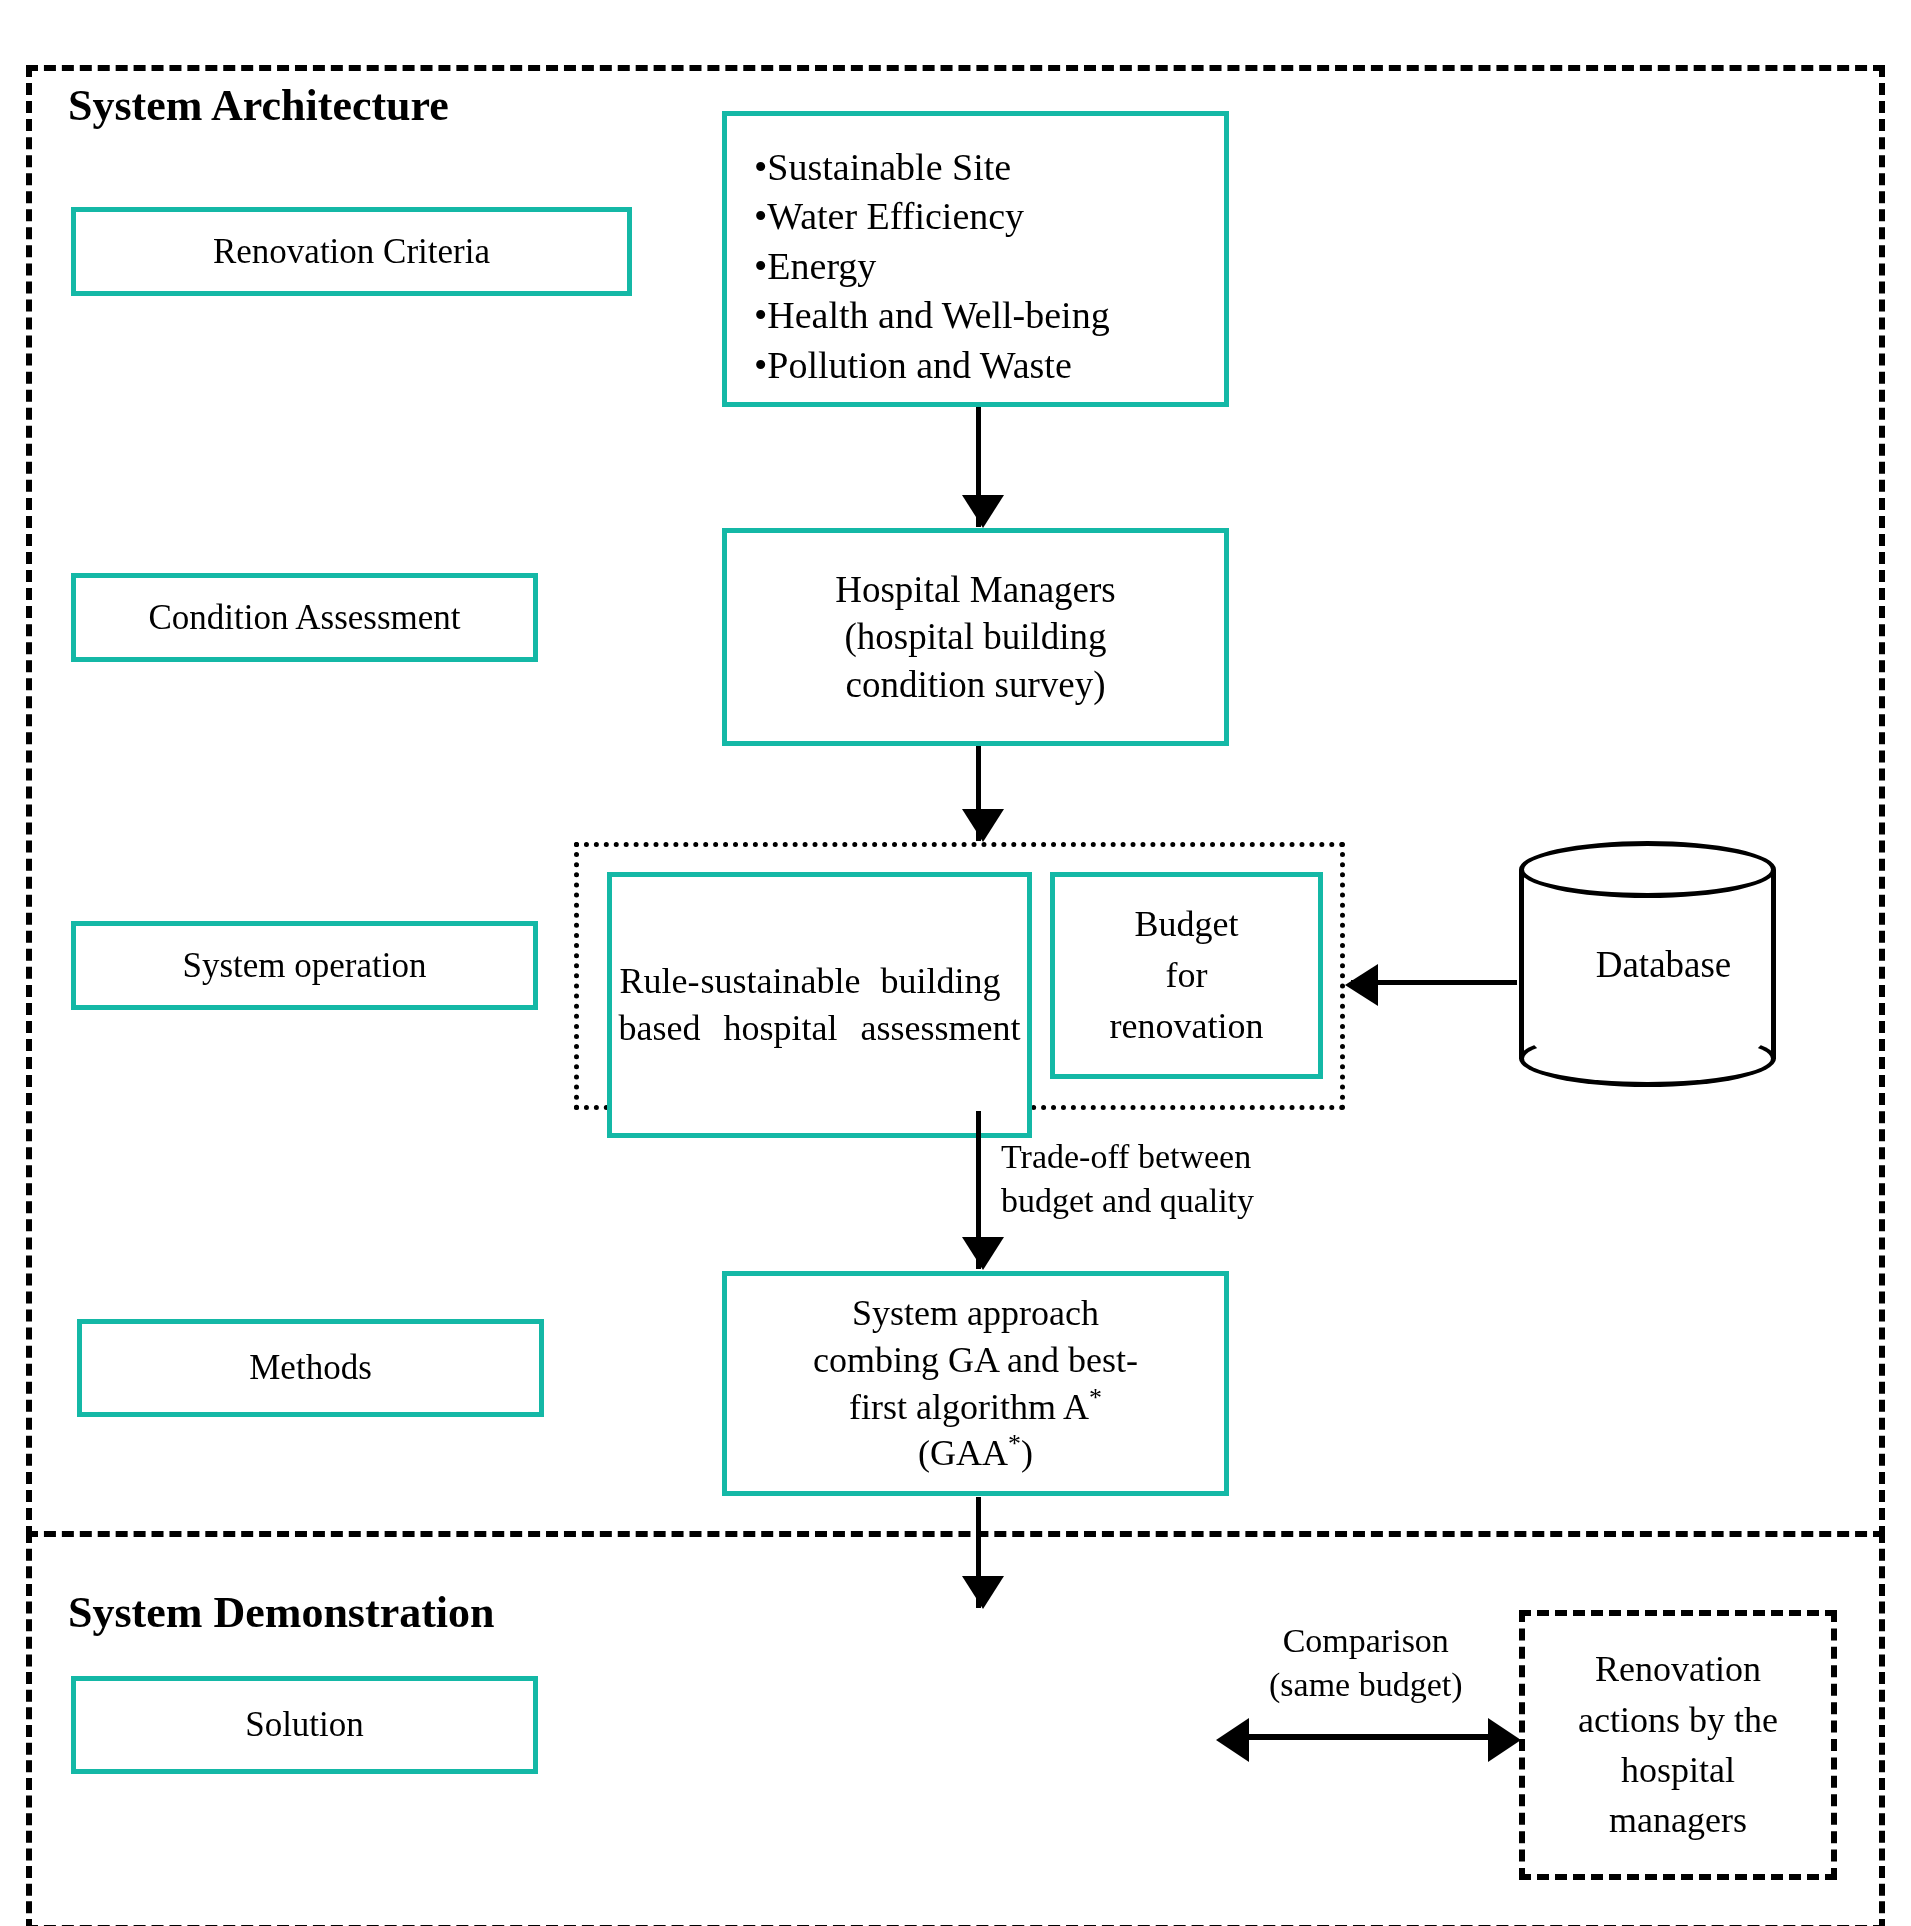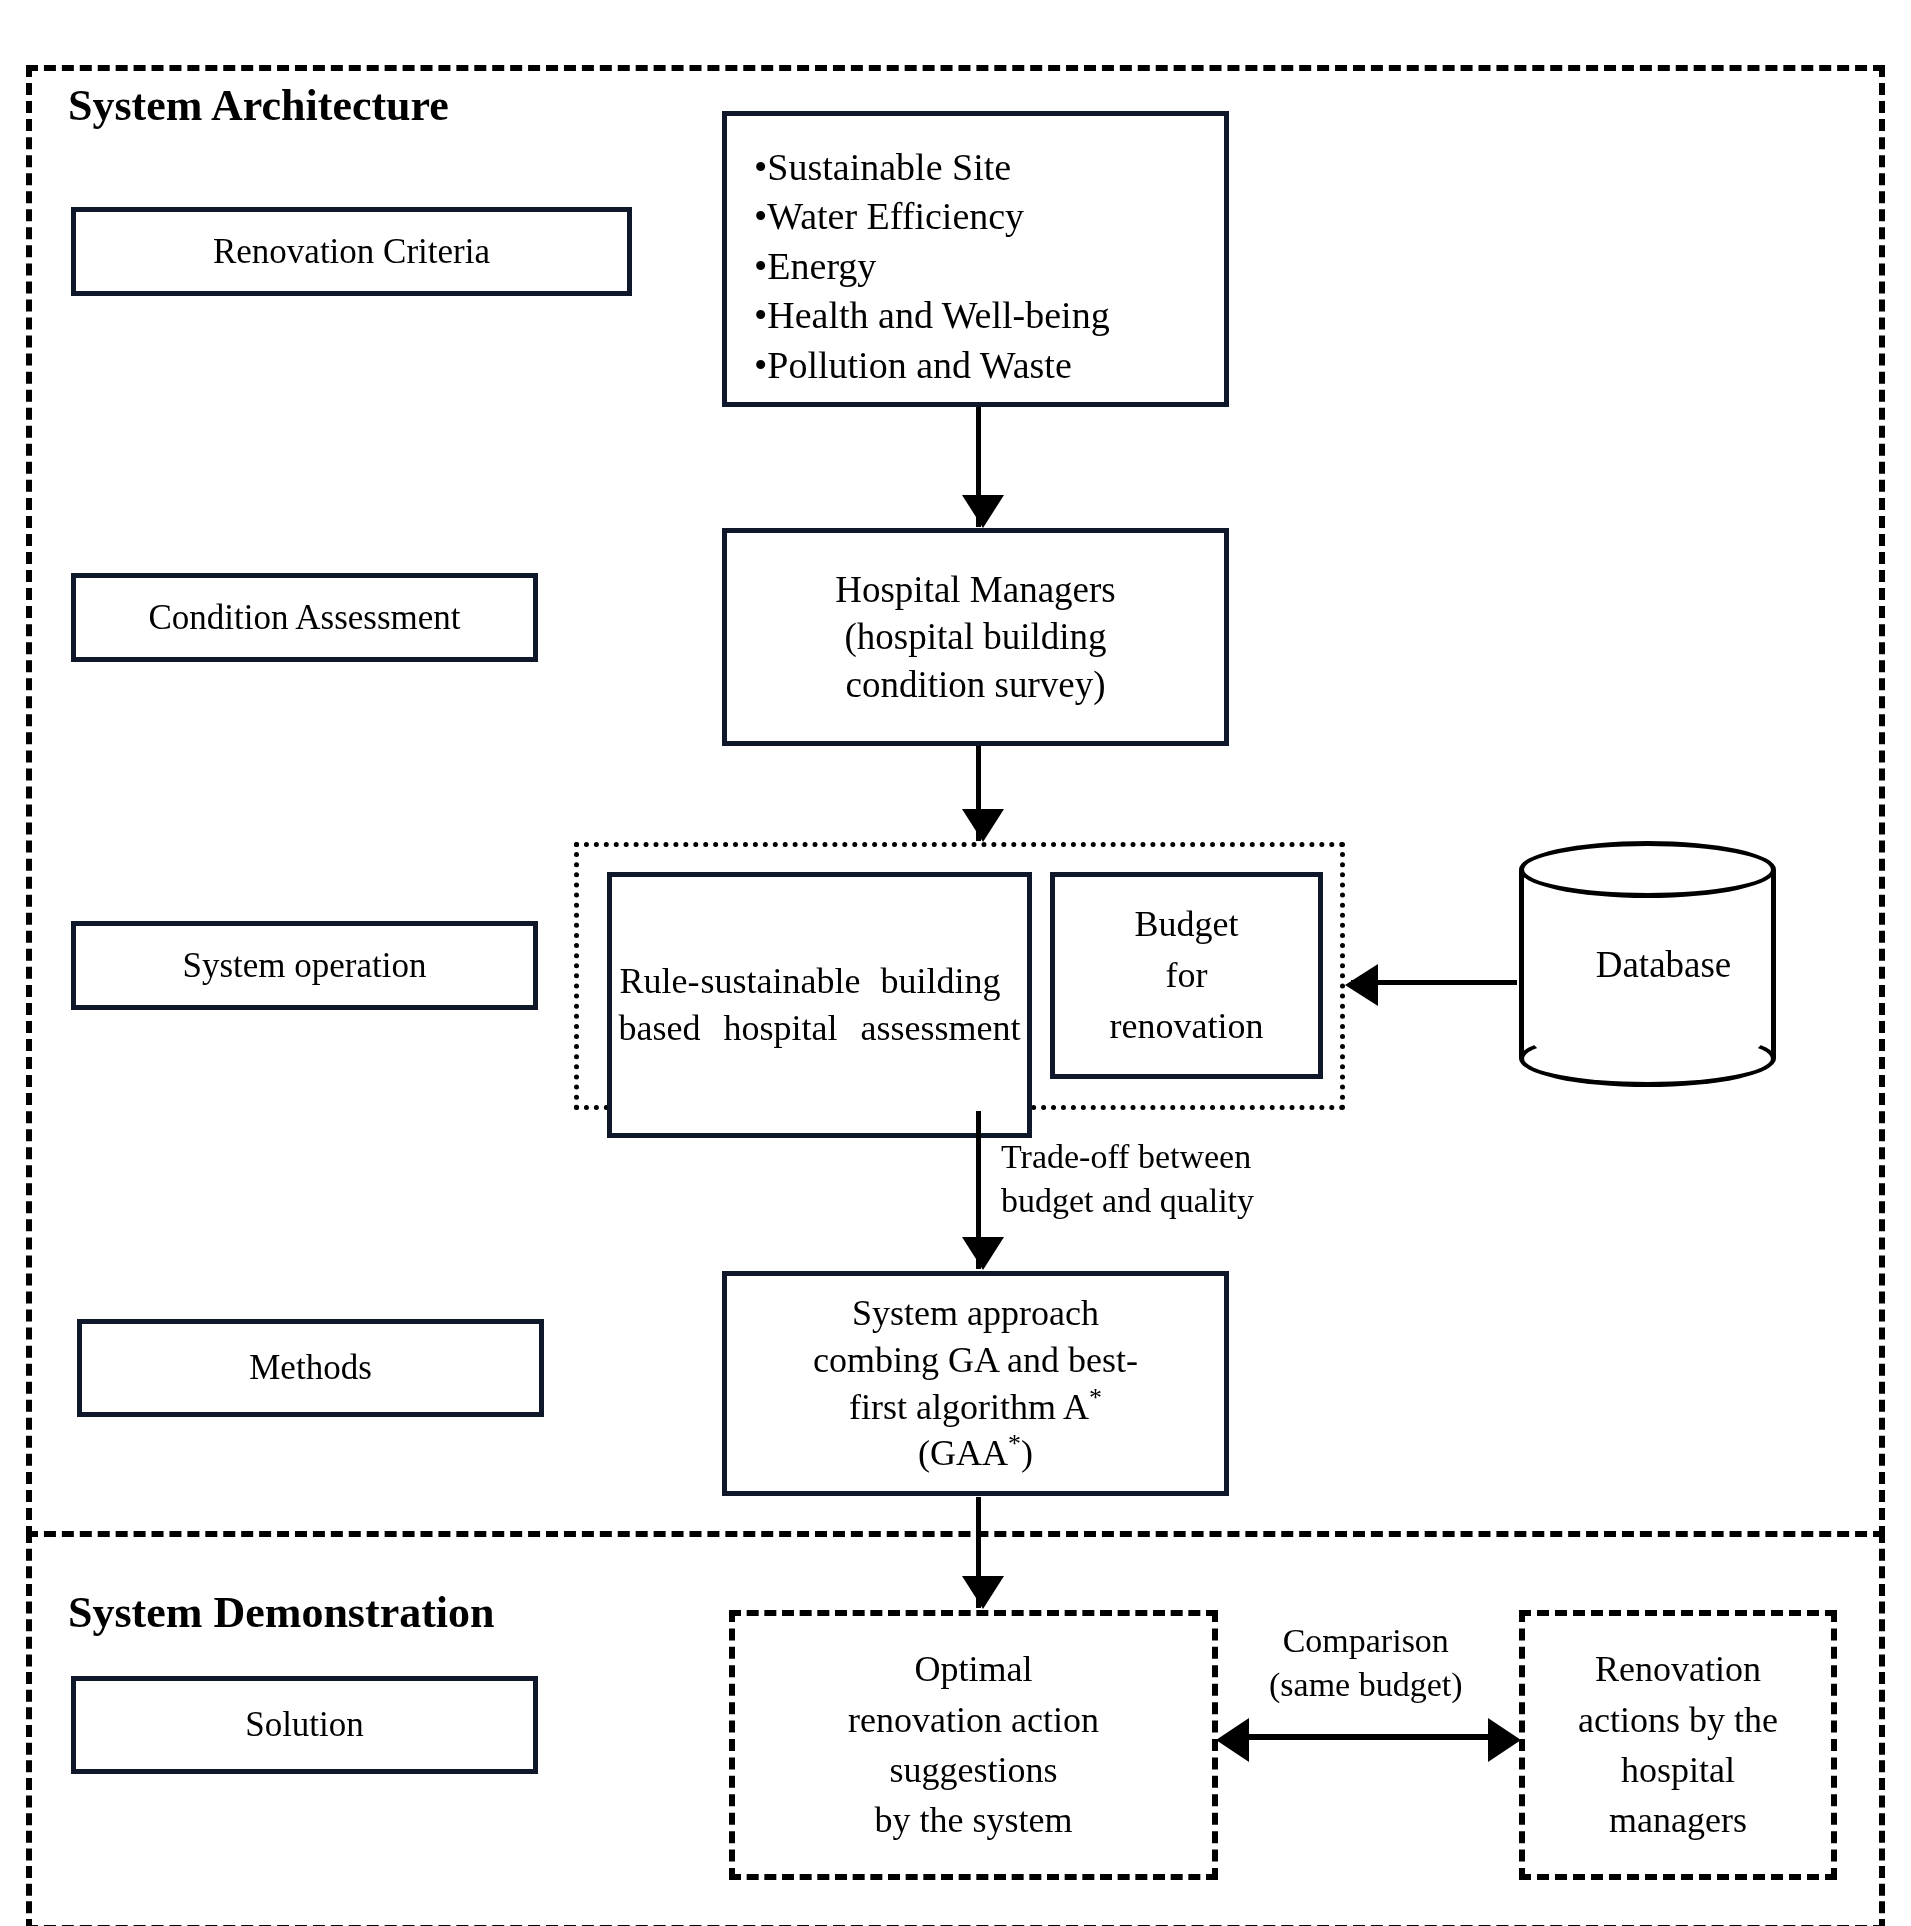--- a/index.html
+++ b/index.html
@@ -40,21 +40,21 @@
     letter-spacing: 0px;
     white-space: nowrap;
   }
   #arch-heading { left: 68px; top: 44px; }
   #demo-heading { left: 68px; top: 1551px; }
 
   
   .box {
     position: absolute;
     box-sizing: border-box;
-    border: 5px solid #0f172a;
+    border: 5px solid #14b8a6;
     background: #fff;
     display: flex;
     align-items: center;
     justify-content: center;
     text-align: center;
     font-size: 35px;
     line-height: 1.30;
     padding: 4.3px 7.1px;
   }
 
@@ -293,26 +293,20 @@
     <div class="line">
       <span>first algorithm A</span><sup>*</sup>
     </div>
     <div class="line">
       <span>(GAA</span><sup>*</sup><span>)</span>
     </div>
   </div>
 
   <div class="v-arrow" id="arrow-hybrid-optimal"></div>
 
-  <div class="dashed-box" id="optimal-box">
-    <div class="line">Optimal</div>
-    <div class="line">renovation action</div>
-    <div class="line">suggestions</div>
-    <div class="line">by the system</div>
-  </div>
 
   <div class="edge-label" id="comparison-label">
     <div>Comparison</div>
     <div>(same budget)</div>
   </div>
   <div id="arrow-comparison"></div>
 
   <div class="dashed-box" id="managers-actions-box">
     <div class="line">Renovation</div>
     <div class="line">actions by the</div>

